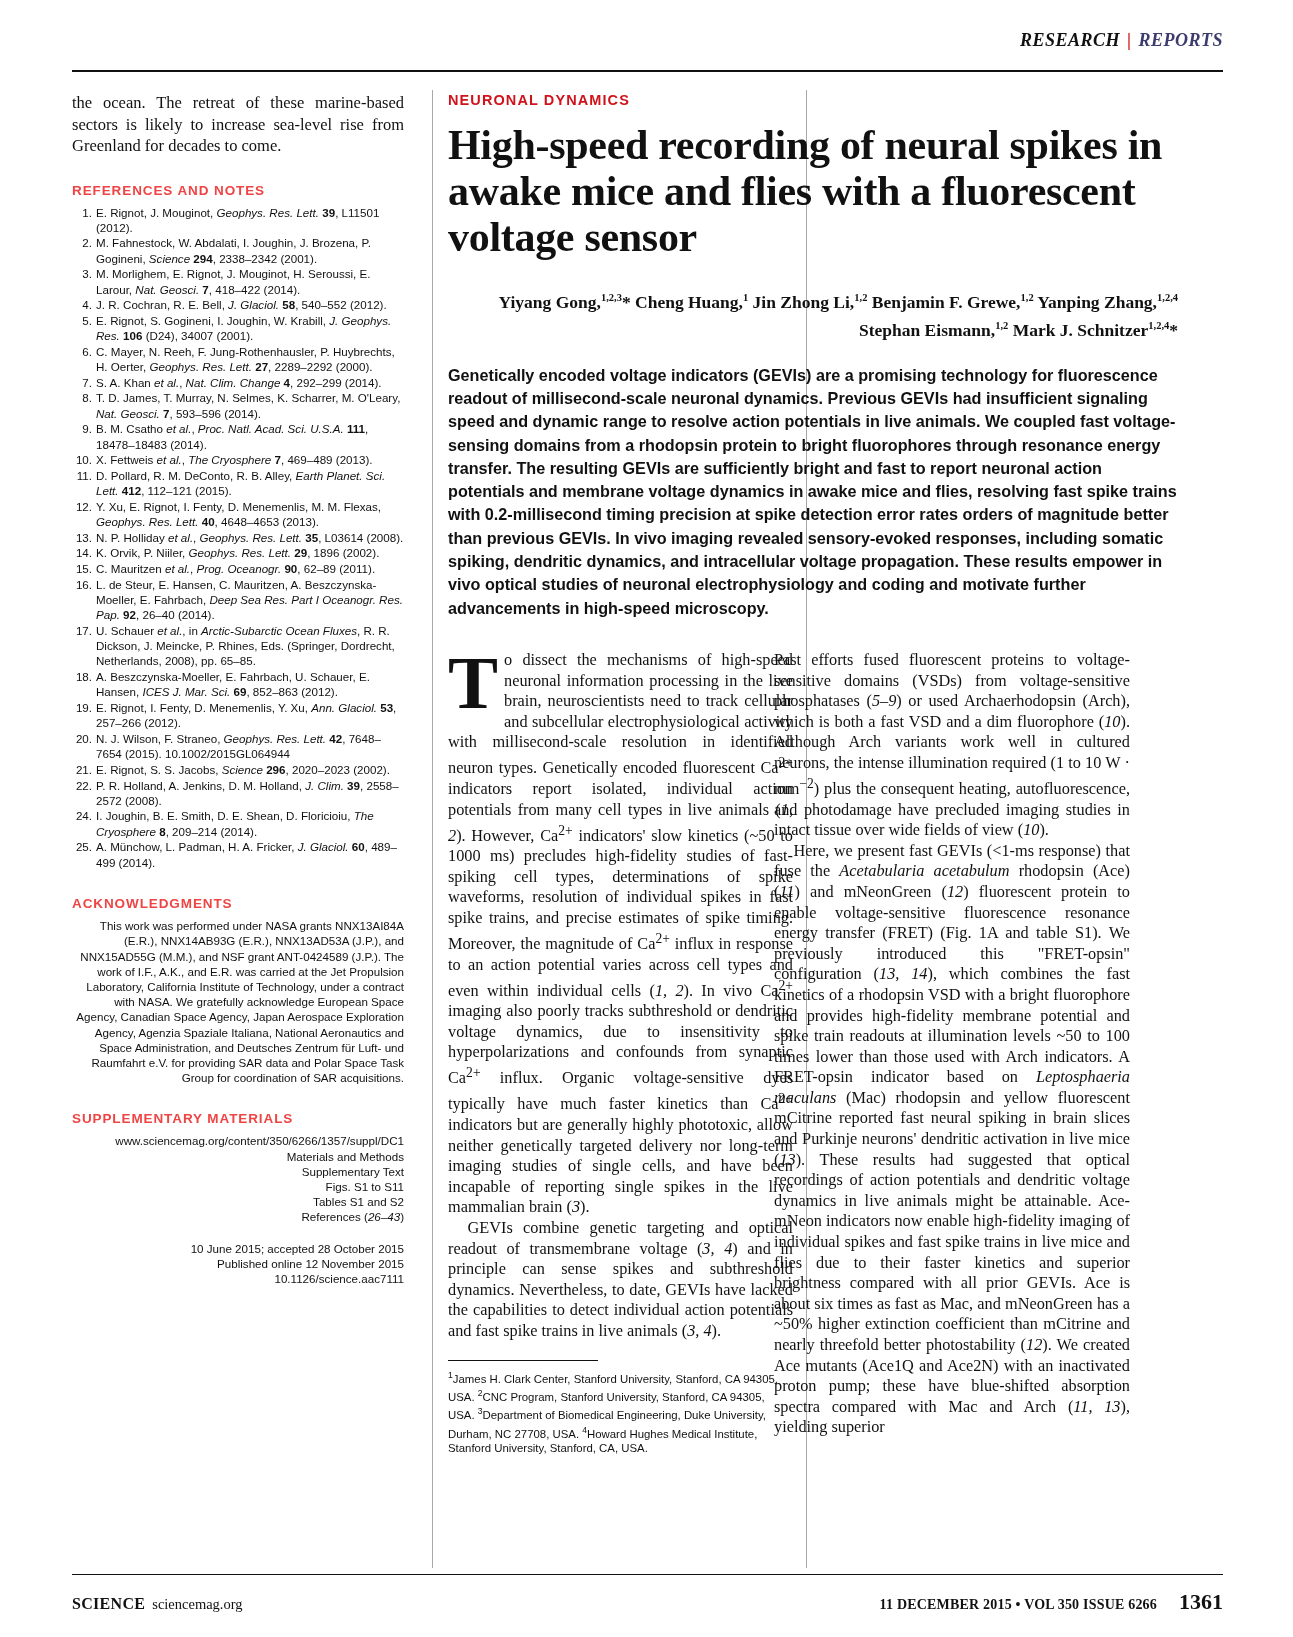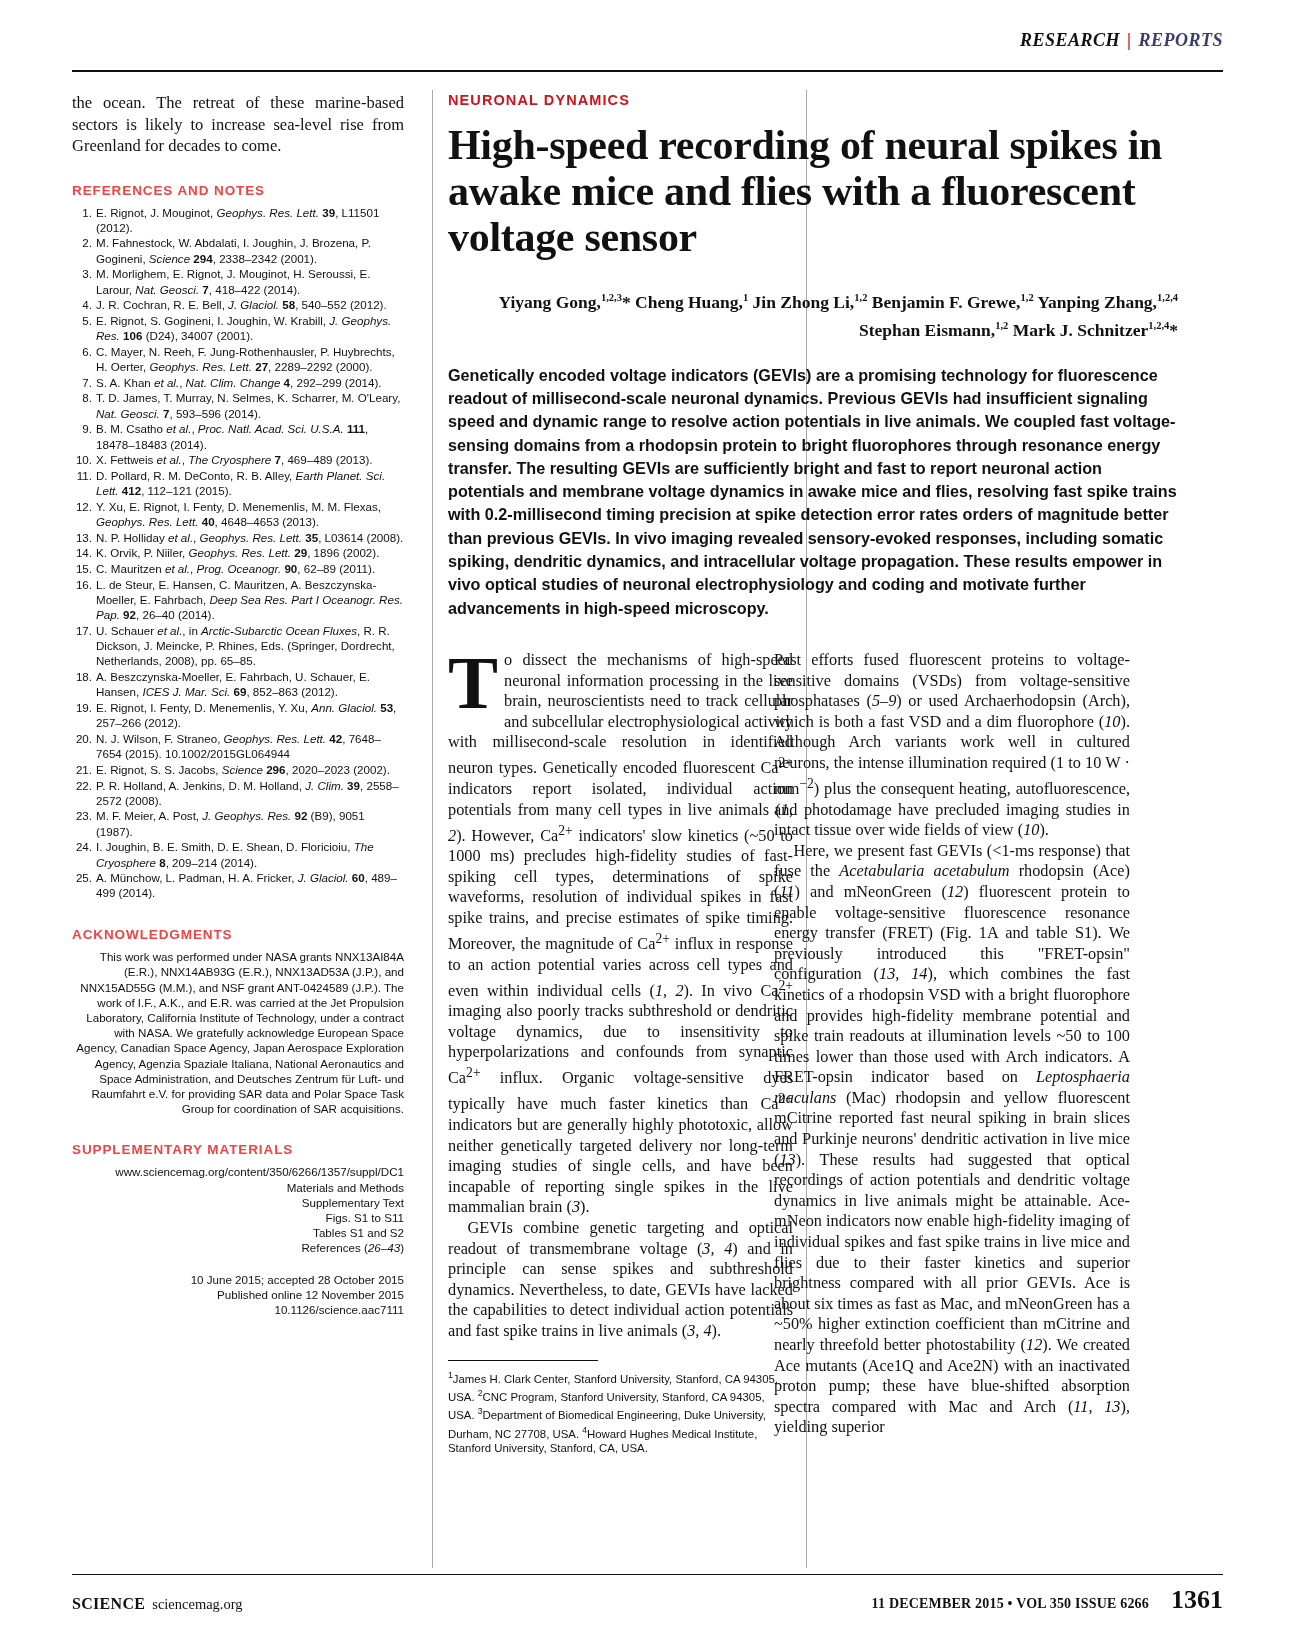--- a/index.html
+++ b/index.html
@@ -131,21 +131,21 @@
     font-family:"Liberation Serif", serif; font-size:15px;
   }
   .footer-left .sci { font-weight:bold; font-size:16px; letter-spacing:.3px; }
   .footer-left .mag { font-size:14.5px; margin-left:7px; }
   .footer-right {
     position:absolute; right:70px; bottom:22px;
     font-family:"Liberation Serif", serif; font-size:14px;
     display:flex; align-items:baseline; gap:22px;
   }
   .footer-right .issue { font-weight:bold; letter-spacing:.2px; }
-  .footer-right .pageno { font-weight:bold; font-size:26px;text-align:center; }
+  .footer-right .pageno { font-weight:bold; font-size:22px;text-align:center; }
   i { font-style: italic; }
   b { font-weight: bold; }
 </style>
 </head>
 <body>
 
 <div class="page">
 
   <div class="runhead">
     <span class="rh-research">RESEARCH</span><span class="rh-bar">|</span><span class="rh-reports">REPORTS</span>
@@ -175,21 +175,20 @@
         <li><span class="num">13.</span>N. P. Holliday <i>et al.</i>, <i>Geophys. Res. Lett.</i> <b>35</b>, L03614 (2008).</li>
         <li><span class="num">14.</span>K. Orvik, P. Niiler, <i>Geophys. Res. Lett.</i> <b>29</b>, 1896 (2002).</li>
         <li><span class="num">15.</span>C. Mauritzen <i>et al.</i>, <i>Prog. Oceanogr.</i> <b>90</b>, 62–89 (2011).</li>
         <li><span class="num">16.</span>L. de Steur, E. Hansen, C. Mauritzen, A. Beszczynska-Moeller, E. Fahrbach, <i>Deep Sea Res. Part I Oceanogr. Res. Pap.</i> <b>92</b>, 26–40 (2014).</li>
         <li><span class="num">17.</span>U. Schauer <i>et al.</i>, in <i>Arctic-Subarctic Ocean Fluxes</i>, R. R. Dickson, J. Meincke, P. Rhines, Eds. (Springer, Dordrecht, Netherlands, 2008), pp. 65–85.</li>
         <li><span class="num">18.</span>A. Beszczynska-Moeller, E. Fahrbach, U. Schauer, E. Hansen, <i>ICES J. Mar. Sci.</i> <b>69</b>, 852–863 (2012).</li>
         <li><span class="num">19.</span>E. Rignot, I. Fenty, D. Menemenlis, Y. Xu, <i>Ann. Glaciol.</i> <b>53</b>, 257–266 (2012).</li>
         <li><span class="num">20.</span>N. J. Wilson, F. Straneo, <i>Geophys. Res. Lett.</i> <b>42</b>, 7648–7654 (2015). 10.1002/2015GL064944</li>
         <li><span class="num">21.</span>E. Rignot, S. S. Jacobs, <i>Science</i> <b>296</b>, 2020–2023 (2002).</li>
         <li><span class="num">22.</span>P. R. Holland, A. Jenkins, D. M. Holland, <i>J. Clim.</i> <b>39</b>, 2558–2572 (2008).</li>
-        <li><span class="num">23.</span>M. F. Meier, A. Post, <i>J. Geophys. Res.</i> <b>92</b> (B9), 9051 (1987).</li>
         <li><span class="num">24.</span>I. Joughin, B. E. Smith, D. E. Shean, D. Floricioiu, <i>The Cryosphere</i> <b>8</b>, 209–214 (2014).</li>
         <li><span class="num">25.</span>A. Münchow, L. Padman, H. A. Fricker, <i>J. Glaciol.</i> <b>60</b>, 489–499 (2014).</li>
       </ol>
 
     <div class="gapmd"></div>
     <div class="sec-head">ACKNOWLEDGMENTS</div>
     <p class="ack-body">This work was performed under NASA grants NNX13AI84A (E.R.), NNX14AB93G (E.R.), NNX13AD53A (J.P.), and NNX15AD55G (M.M.), and NSF grant ANT-0424589 (J.P.). The work of I.F., A.K., and E.R. was carried at the Jet Propulsion Laboratory, California Institute of Technology, under a contract with NASA. We gratefully acknowledge European Space Agency, Canadian Space Agency, Japan Aerospace Exploration Agency, Agenzia Spaziale Italiana, National Aeronautics and Space Administration, and Deutsches Zentrum für Luft- und Raumfahrt e.V. for providing SAR data and Polar Space Task Group for coordination of SAR acquisitions.</p>
 
     <div class="gapmd"></div>
     <div class="sec-head">SUPPLEMENTARY MATERIALS</div>

